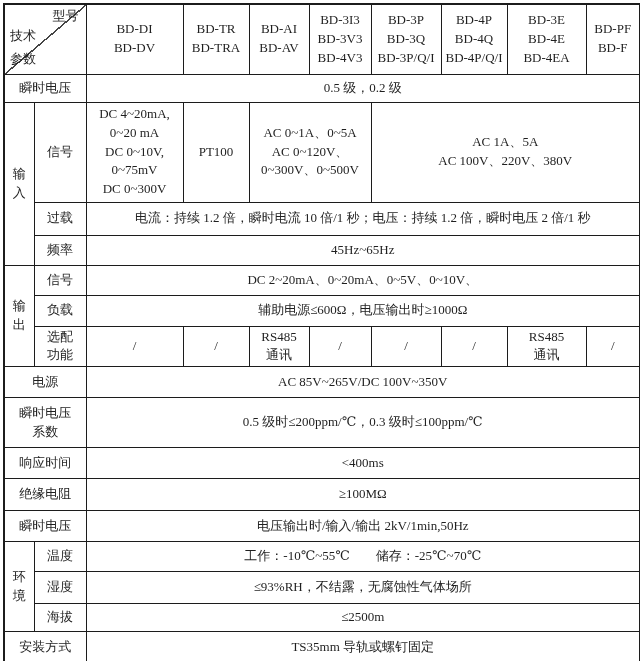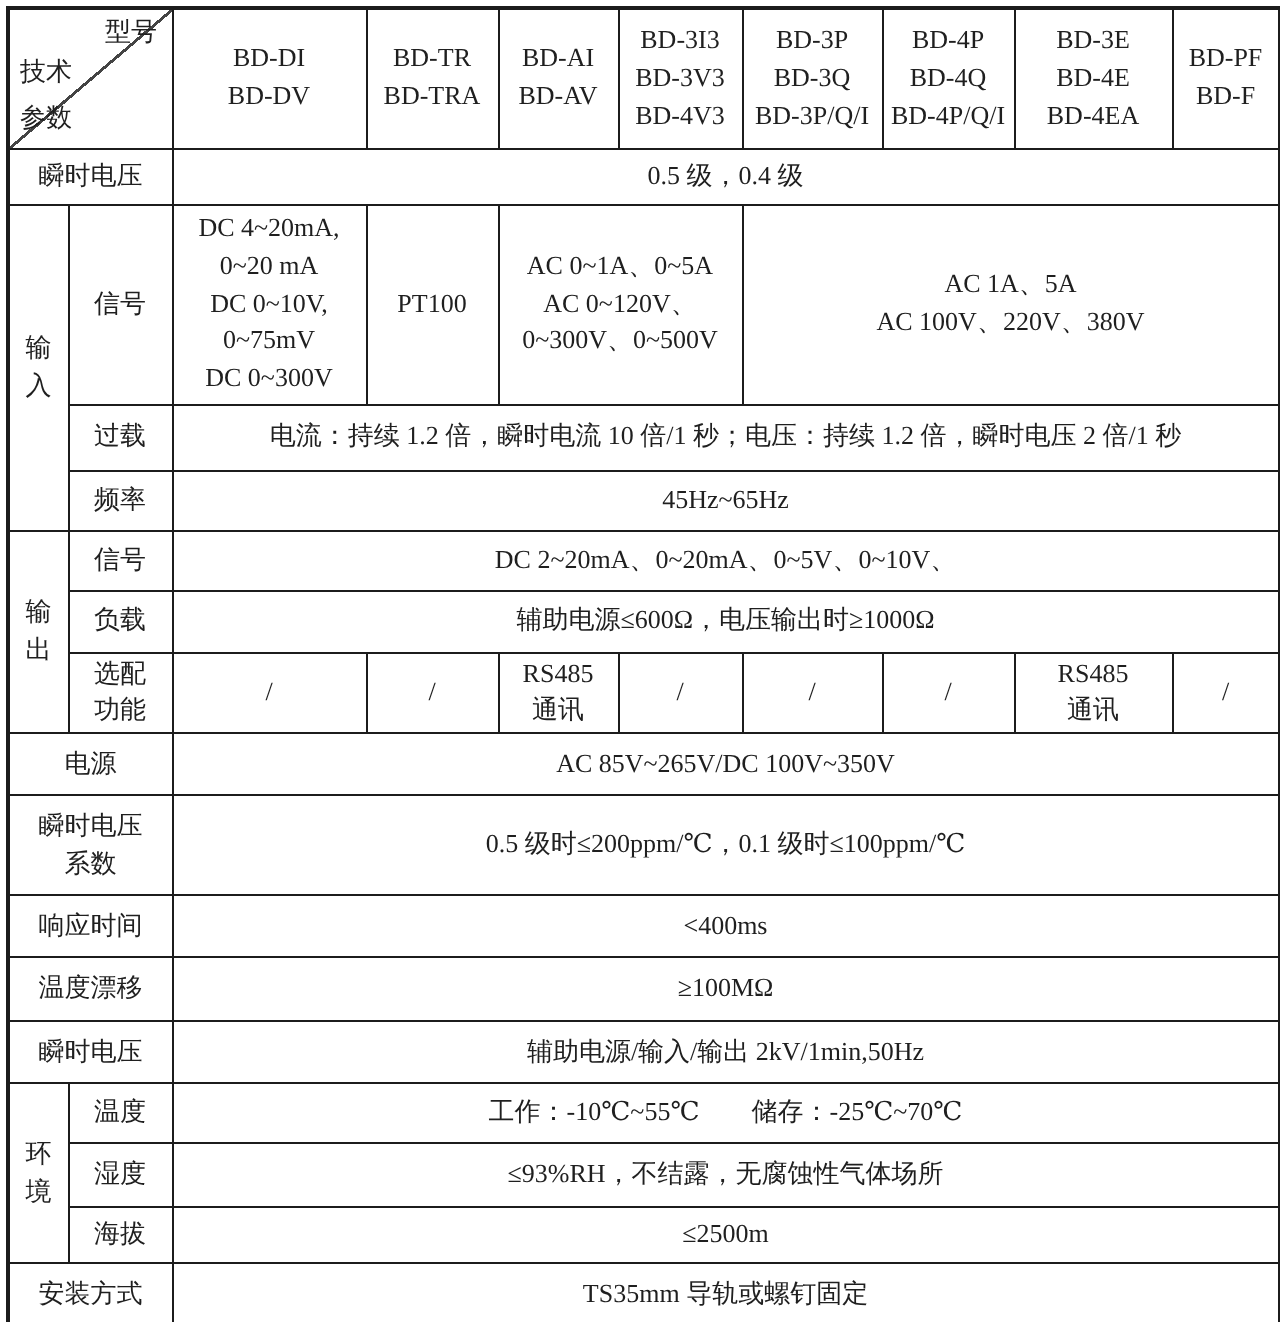--- a/index.html
+++ b/index.html
@@ -104,21 +104,21 @@
 BD-4P/Q/I</td>
     <td class="multi">BD-3E
 BD-4E
 BD-4EA</td>
     <td class="multi">BD-PF
 BD-F</td>
   </tr>
 
   <tr style="height:28px">
     <td colspan="2">瞬时电压</td>
-    <td colspan="8">0.5 级，0.4 级</td>
+    <td colspan="8">0.5 级，0.2 级</td>
   </tr>
 
   <tr style="height:100px">
     <td class="group-label" rowspan="3">输
 入</td>
     <td>信号</td>
     <td class="multi">DC 4~20mA,
 0~20 mA
 DC 0~10V,
 0~75mV
@@ -169,36 +169,36 @@
   </tr>
 
   <tr style="height:31px">
     <td colspan="2">电源</td>
     <td colspan="8">AC 85V~265V/DC 100V~350V</td>
   </tr>
 
   <tr style="height:50px">
     <td class="multi" colspan="2">瞬时电压
 系数</td>
-    <td colspan="8">0.5 级时≤200ppm/℃，0.1 级时≤100ppm/℃</td>
+    <td colspan="8">0.5 级时≤200ppm/℃，0.3 级时≤100ppm/℃</td>
   </tr>
 
   <tr style="height:31px">
     <td colspan="2">响应时间</td>
     <td colspan="8">&lt;400ms</td>
   </tr>
 
   <tr style="height:32px">
-    <td colspan="2">温度漂移</td>
+    <td colspan="2">绝缘电阻</td>
     <td colspan="8">≥100MΩ</td>
   </tr>
 
   <tr style="height:31px">
     <td colspan="2">瞬时电压</td>
-    <td colspan="8">辅助电源/输入/输出 2kV/1min,50Hz</td>
+    <td colspan="8">电压输出时/输入/输出 2kV/1min,50Hz</td>
   </tr>
 
   <tr style="height:30px">
     <td class="group-label" rowspan="3">环
 境</td>
     <td>温度</td>
     <td colspan="8">工作：-10℃~55℃　　储存：-25℃~70℃</td>
   </tr>
 
   <tr style="height:32px">

